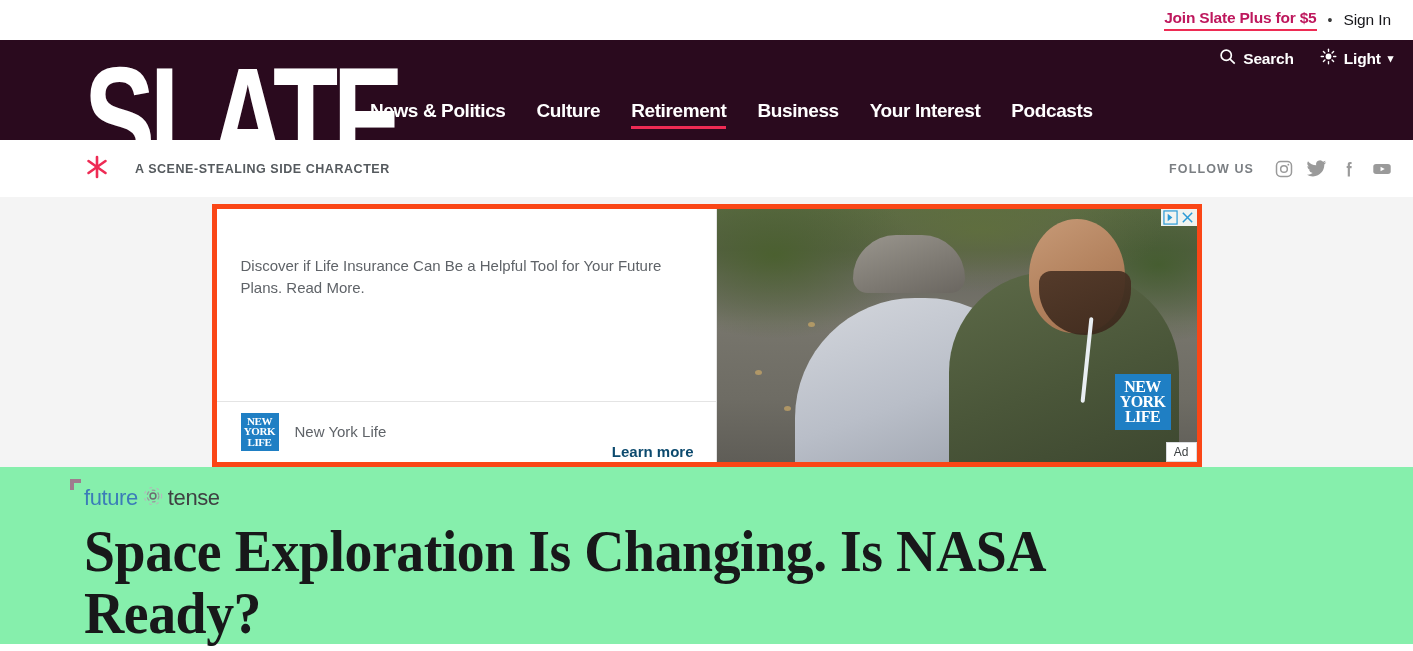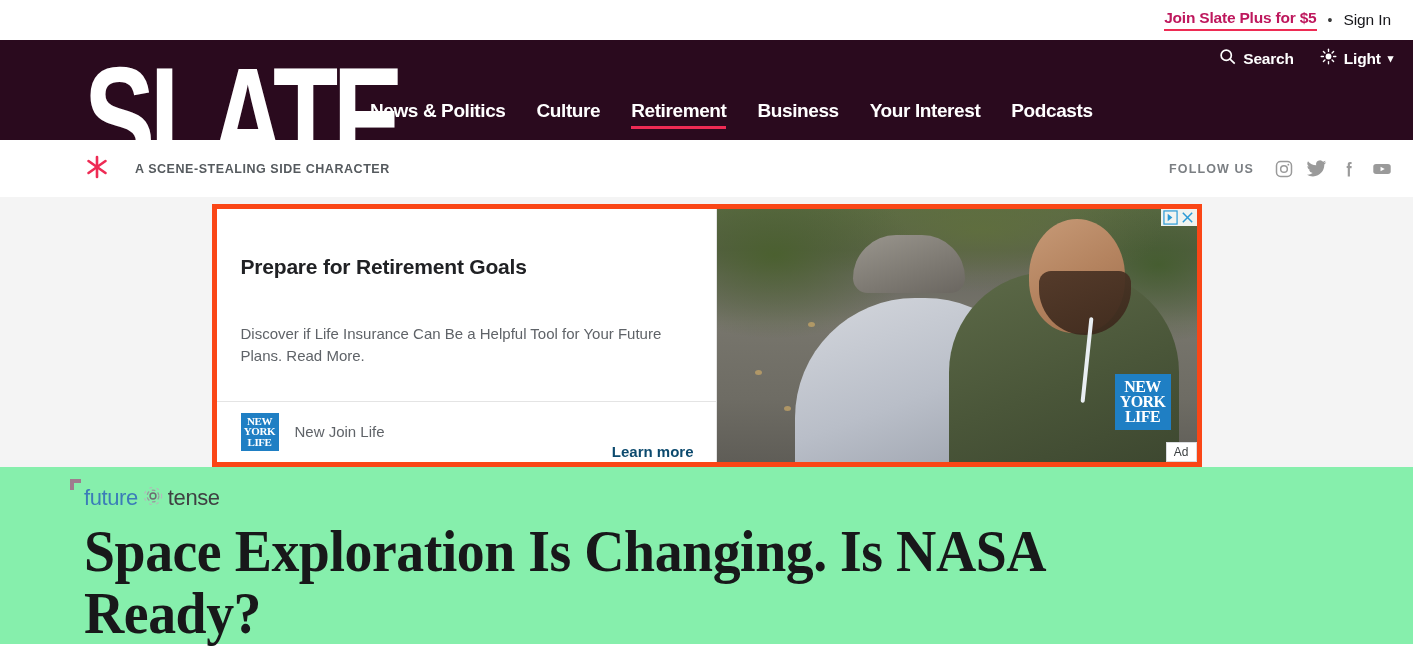--- a/index.html
+++ b/index.html
@@ -324,31 +324,30 @@
     </span>
   </div>
 </div>
 
 <div class="adband">
   <div class="ad-highlight">
     <div class="ad-inner">
 
       <div class="ad-text-col">
         <div class="ad-copy">
-          <div class="ad-head">Prepare for Retirement Goals</div>
           <div class="ad-desc">Discover if Life Insurance Can Be a Helpful Tool for Your Future Plans. Read More.</div>
         </div>
         <div class="ad-footer">
           <div class="adv-left">
             <div class="nyl-logo">
               <span>NEW</span>
               <span>YORK</span>
               <span>LIFE</span>
             </div>
-            <span class="adv-name">New Join Life</span>
+            <span class="adv-name">New York Life</span>
           </div>
           <span class="learn-more">Learn more</span>
         </div>
       </div>
 
       <div class="ad-img">
         <div class="road"></div>
         <div class="leaf" style="left:8%;top:64%;"></div>
         <div class="leaf" style="left:14%;top:78%;"></div>
         <div class="leaf" style="left:24%;top:57%;"></div>

